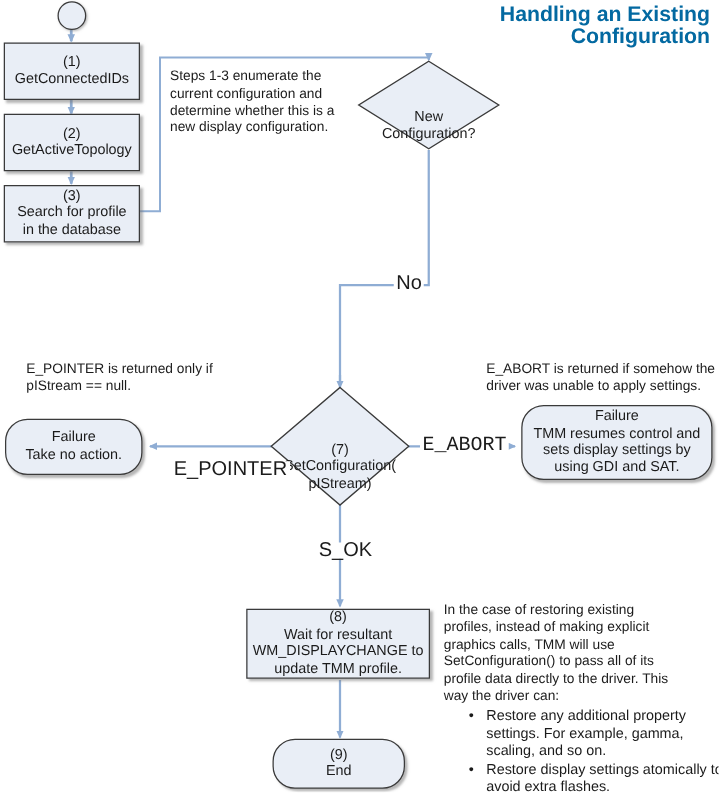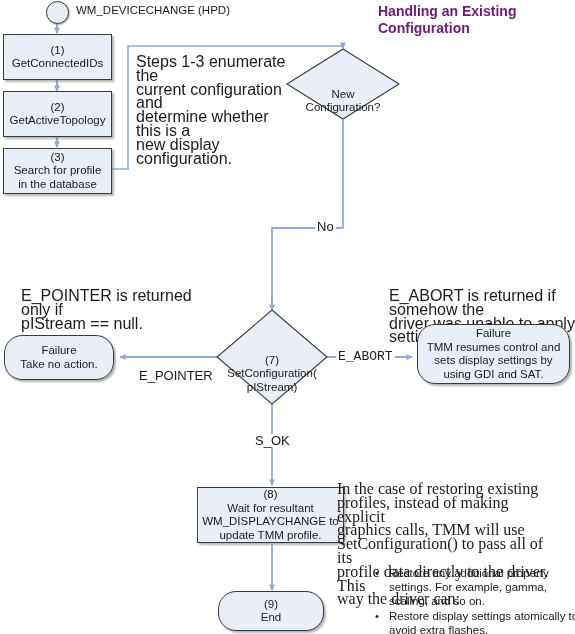--- a/index.html
+++ b/index.html
@@ -69,40 +69,40 @@
     font-size: 11.5px;
     line-height: 13.5px;
     color: #1b1b1b;
     pointer-events: none;
   }
 
   
   .note {
     position: absolute;
     color: #1b1b1b;
-    font-size: 16px;
+    font-size: 11px;
     line-height: 13.8px;
     white-space: pre-line;
   }
   .edge-label {
     position: absolute;
     color: #1b1b1b;
-    font-size: 13px;
+    font-size: 16px;
     line-height: 13px;
     background: #ffffff;
     padding: 0 2px;
     white-space: nowrap;
   }
   .title {
     position: absolute;
     font-weight: bold;
-    font-size: 14px;
+    font-size: 17px;
     line-height: 17px;
-    color: #701a75;
-    text-align: left;
+    color: #0369a1;
+    text-align: right;
     white-space: pre-line;
   }
   .startlabel {
     position: absolute;
     font-size: 11.5px;
     color: #1b1b1b;
     white-space: nowrap;
   }
   ul.bullets {
     position: absolute;
@@ -156,21 +156,20 @@
       <path d="M272,404 L272,485" marker-end="url(#arr)" stroke-width="1.8"></path>
 
       <path d="M272,544 L272,590" marker-end="url(#arr)" stroke-width="1.8"></path>
     </g>
   </svg>
 
   <div class="title" style="left:378px; top:3px; width:190px;">Handling an Existing
 Configuration</div>
 
   <div class="node startcircle" style="left:46px; top:1px; width:23px; height:23px;"></div>
-  <div class="startlabel" style="left:76px; top:4px;">WM_DEVICECHANGE (HPD)</div>
 
   <div class="node process" style="left:3px; top:34px; width:109px; height:46px;">
     <span class="lbl" style="white-space:pre-line;">(1)
 GetConnectedIDs</span>
   </div>
 
   <div class="node process" style="left:3px; top:91px; width:109px; height:46px;">
     <span class="lbl" style="white-space:pre-line;">(2)
 GetActiveTopology</span>
   </div>
@@ -233,21 +232,21 @@
 Wait for resultant
 WM_DISPLAYCHANGE to
 update TMM profile.</span>
   </div>
 
   <div class="node terminator" style="left:218px; top:591px; width:106px; height:40px;">
     <span class="lbl" style="white-space:pre-line;">(9)
 End</span>
   </div>
 
-  <div class="note" style="left:337px; top:482px; width:216px;font-family:Liberation Serif, serif;">In the case of restoring existing
+  <div class="note" style="left:355px; top:482px; width:216px;">In the case of restoring existing
 profiles, instead of making explicit
 graphics calls, TMM will use
 SetConfiguration() to pass all of its
 profile data directly to the driver. This
 way the driver can:</div>
 
   <ul class="bullets" style="left:372px; top:567px; width:200px;">
     <li>Restore any additional property settings. For example, gamma, scaling, and so on.</li>
     <li>Restore display settings atomically to avoid extra flashes.</li>
   </ul>

